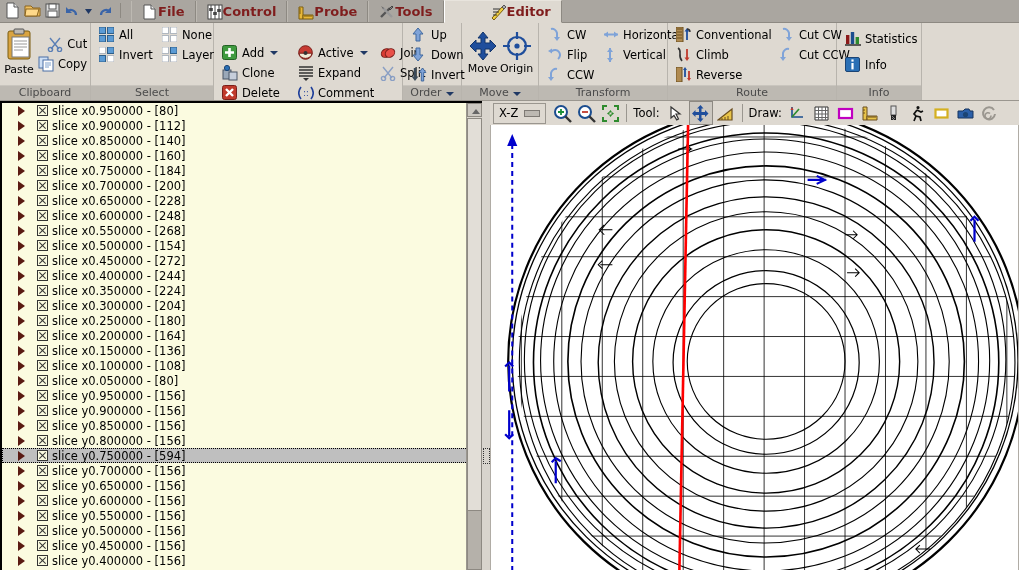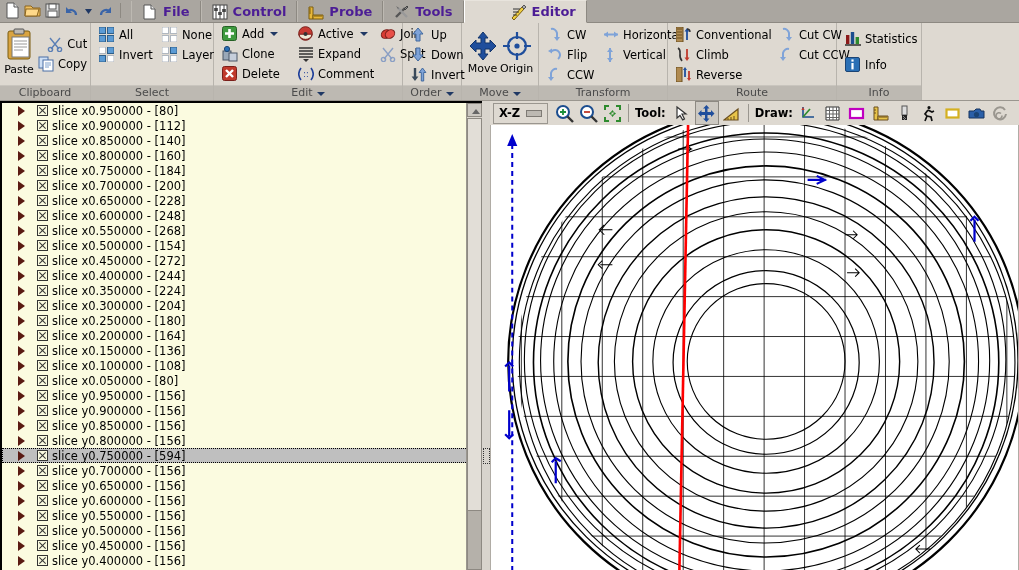--- a/index.html
+++ b/index.html
@@ -9,22 +9,22 @@
     font-size:11px;color:#000;background:#d8d4cd;
   }
   
   .tabstrip{
     height:22px;background:#aaa6a0;display:flex;align-items:flex-end;
     border-bottom:1px solid #8d8982;position:relative;
   }
   .qat{display:flex;align-items:center;gap:3px;padding:0 6px 2px 4px;height:20px;}
   .qicon{width:17px;height:17px;position:relative;display:inline-block;}
   .tab{
-    height:21px;display:flex;align-items:center;gap:5px;padding:0 10px;
-    font-weight:bold;font-size:13px;color:#4c1d95;cursor:default;
+    height:21px;display:flex;align-items:center;padding:0 10px;
+    font-weight:bold;font-size:13px;color:#7f1d1d;cursor:default;
     border-left:1px solid #bdb9b2;border-right:1px solid #8d8982;
   }
   .tab.active{background:#ded9d1;border-top:1px solid #e8e4dd;border-bottom:1px solid #ded9d1;
     margin-bottom:-1px;border-left:1px solid #fff;padding-left:46px;}
   .tabfill{flex:1;}
   
   .ribbon{height:77px;background:#ded9d1;display:flex;position:relative;border-bottom:1px solid #9a968f;}
   .grp{display:flex;flex-direction:column;height:77px;border-right:1px solid #b8b4ad;}
   .grp .body{flex:1;display:flex;align-items:flex-start;padding:3px 4px 0 4px;}
   .grp .foot{
@@ -64,21 +64,21 @@
   }
   .vscroll .up{height:14px;border:1px solid #8d8982;background:#ccc8c1;box-sizing:border-box;position:relative;}
   .vscroll .up:after{content:"";position:absolute;left:4px;top:5px;border-left:4px solid transparent;
     border-right:4px solid transparent;border-bottom:5px solid #666;}
   .vscroll .thumb{position:absolute;top:15px;left:0;right:0;height:394px;background:#e2ded7;border:1px solid #8d8982;box-sizing:border-box;}
   .vscroll .bot{position:absolute;bottom:0;left:0;right:0;height:60px;background:#b5b1aa;border:1px solid #8d8982;box-sizing:border-box;}
   .splitter{width:8px;background:#d8d4cd;position:relative;}
   .splitter:after{content:"";position:absolute;left:1px;top:347px;width:5px;height:14px;border:1px dotted #333;}
   
   .canvaspane{flex:1;display:flex;flex-direction:column;background:#ded9d1;}
-  .viewbar{height:24px;display:flex;align-items:center;gap:2px;padding:0 3px;background:#ded9d1;font-weight:bold;}
+  .viewbar{height:24px;display:flex;align-items:center;gap:2px;padding:0 3px;background:#ded9d1;}
   .viewsel{
     display:flex;align-items:center;gap:6px;height:19px;padding:0 5px;
     background:#ded9d1;border:1px solid #9a968f;font-size:11.5px;margin-right:3px;
   }
   .viewsel .bar{width:14px;height:5px;background:#bdb9b2;border:1px solid #7e7a74;}
   .tbtn{width:22px;height:22px;display:flex;align-items:center;justify-content:center;cursor:default;position:relative;}
   .tbtn.on{border:1px solid #8d8982;background:#ccc8c1;}
   .sep{width:1px;height:18px;background:#9a968f;margin:0 3px;}
   .tblabel{font-size:11.5px;margin:0 3px 0 1px;}
   .canvas{flex:1;background:#fff;border:1px solid #b0aca5;border-top:none;position:relative;overflow:hidden;}
@@ -271,21 +271,21 @@
               </svg>
           </span>
           <span>Layer</span>
         </div>
       </div>
     </div>
     <div class="foot">Select</div>
   </div>
 
   <div class="grp" style="width:188px">
-    <div class="body" style="flex-direction:column;padding-top:1px">
+    <div class="body" style="flex-direction:column;padding-top:20px">
       <div style="display:flex">
         <div class="item" style="width:68px">
           <span class="ico">
             <svg width="15" height="15" viewBox="0 0 15 15">
                 <rect x="0.5" y="0.5" width="14" height="14" rx="2" fill="#3f9a3f" stroke="#246024"></rect>
                 <path d="M7.5 3v9M3 7.5h9" stroke="#fff" stroke-width="2.6"></path>
               </svg>
           </span>
           <span>Add</span>
           <span class="caret"></span>

